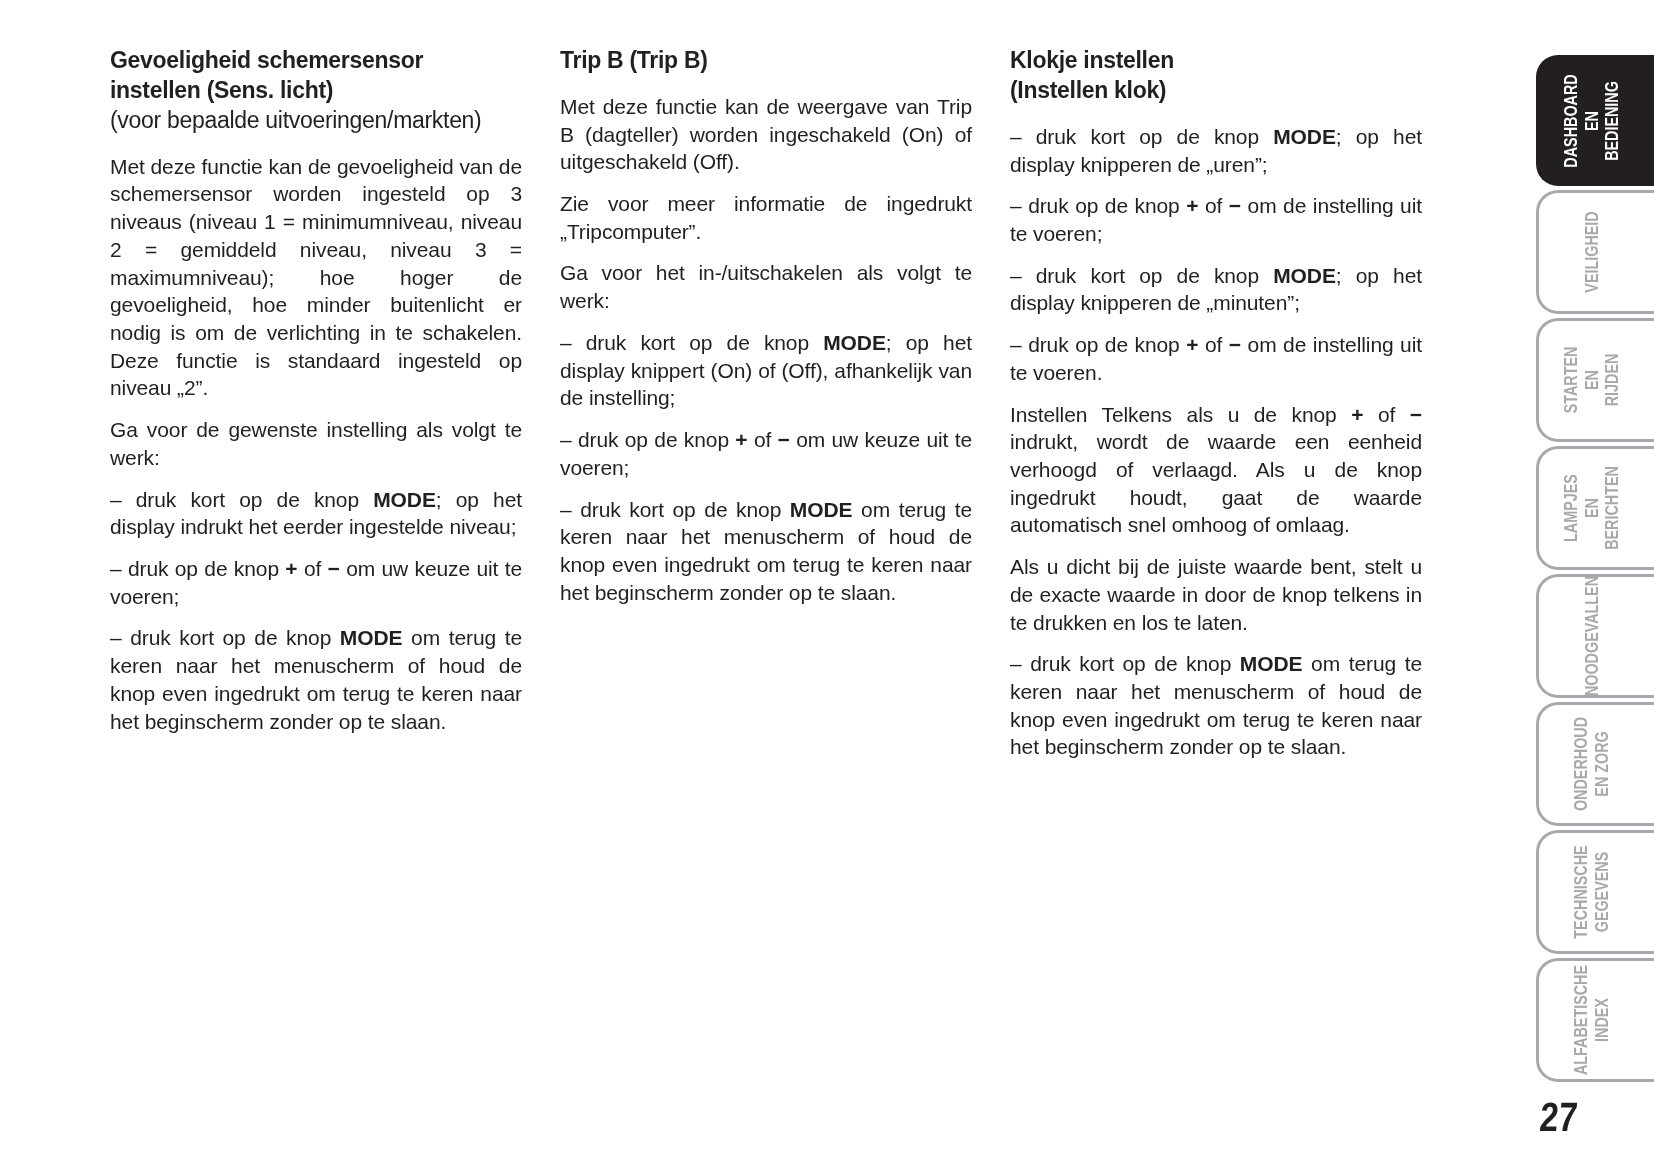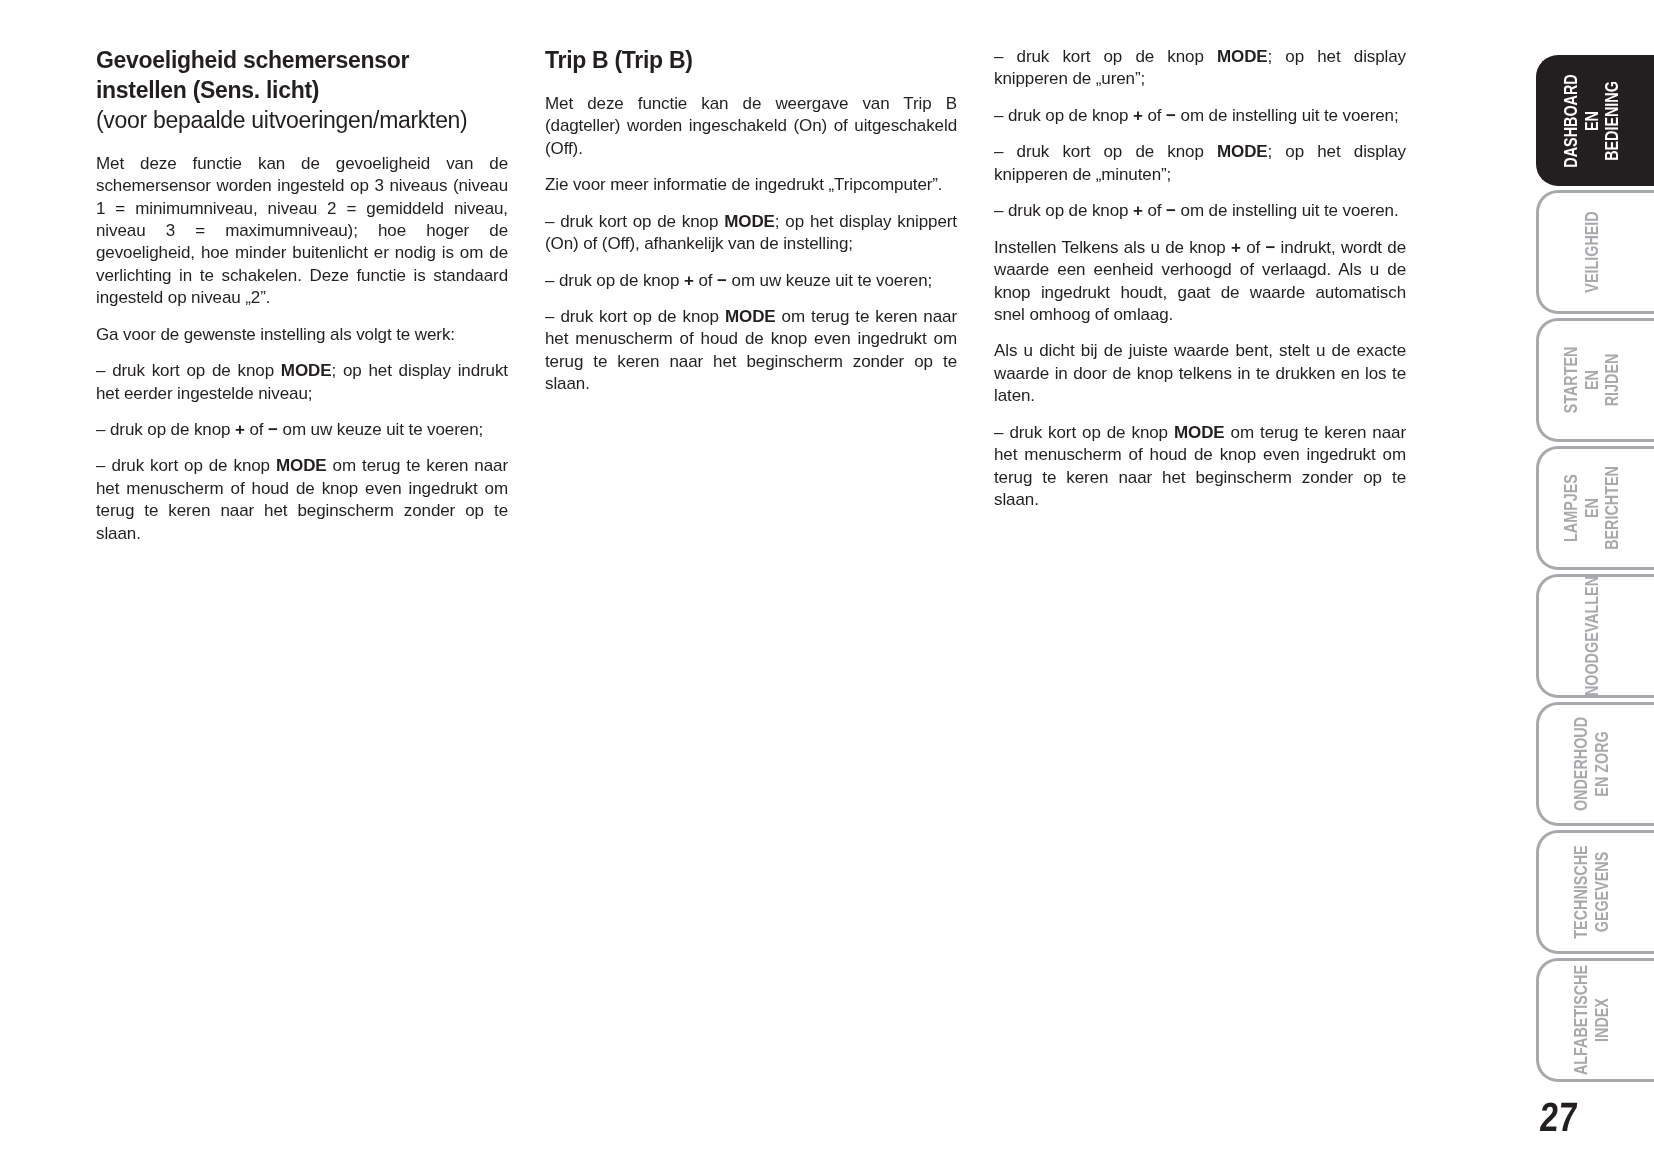--- a/index.html
+++ b/index.html
@@ -2,27 +2,27 @@
 <html lang="nl"><head>
 <meta charset="utf-8">
 <style>
   html,body{margin:0;padding:0;}
   body{
     width:1654px;height:1174px;position:relative;overflow:hidden;
     background:#ffffff;color:#231f20;
     font-family:"Liberation Sans",sans-serif;
   }
   .content{
-    position:absolute;left:96px;top:46px;width:1312px;
-    display:flex;gap:37px;
+    position:absolute;left:110px;top:46px;width:1312px;
+    display:flex;gap:37px;justify-content:space-between;
   }
   .col{width:412px;flex:0 0 412px;}
   .block{
     white-space:pre-line;
-    font-size:17px;line-height:1.32;
+    font-size:21px;line-height:1.32;
     text-align:justify;
     hyphens:auto;-webkit-hyphens:auto;
     letter-spacing:-0.1px;
   }
   .block + .block{margin-top:14px;}
   .block.heading{
     font-size:23px;line-height:1.3;text-align:left;
     letter-spacing:-0.3px;margin-bottom:17px;
   }
   .block b{font-weight:bold;}
@@ -71,25 +71,28 @@
       <div class="block para"><span>Met deze functie kan de gevoeligheid van de schemersensor worden ingesteld op 3 niveaus (niveau 1 = minimumniveau, niveau 2 = gemiddeld niveau, niveau 3 = maximumniveau); hoe hoger de gevoeligheid, hoe minder buitenlicht er nodig is om de verlichting in te schakelen. Deze functie is standaard ingesteld op niveau „2”.</span></div>
       <div class="block para"><span>Ga voor de gewenste instelling als volgt te werk:</span></div>
       <div class="block para"><span>– druk kort op de knop </span><b>MODE</b><span>; op het display indrukt het eerder ingestelde niveau;</span></div>
       <div class="block para"><span>– druk op de knop </span><b>+</b><span> of </span><b>−</b><span> om uw keuze uit te voeren;</span></div>
       <div class="block para"><span>– druk kort op de knop </span><b>MODE</b><span> om terug te keren naar het menuscherm of houd de knop even ingedrukt om terug te keren naar het beginscherm zonder op te slaan.</span></div>
     </div>
   <div class="col">
       <div class="block heading"><b>Trip B (Trip B)</b></div>
       <div class="block para"><span>Met deze functie kan de weergave van Trip B (dagteller) worden ingeschakeld (On) of uitgeschakeld (Off).</span></div>
       <div class="block para"><span>Zie voor meer informatie de ingedrukt „Tripcomputer”.</span></div>
+      <div class="block para"><span>Ga voor het in-/uitschakelen als volgt te werk:</span></div>
       <div class="block para"><span>– druk kort op de knop </span><b>MODE</b><span>; op het display knippert (On) of (Off), afhankelijk van de instelling;</span></div>
       <div class="block para"><span>– druk op de knop </span><b>+</b><span> of </span><b>−</b><span> om uw keuze uit te voeren;</span></div>
       <div class="block para"><span>– druk kort op de knop </span><b>MODE</b><span> om terug te keren naar het menuscherm of houd de knop even ingedrukt om terug te keren naar het beginscherm zonder op te slaan.</span></div>
     </div>
   <div class="col">
+      <div class="block heading"><b>Klokje instellen
+(Instellen klok)</b></div>
       <div class="block para"><span>– druk kort op de knop </span><b>MODE</b><span>; op het display knipperen de „uren”;</span></div>
       <div class="block para"><span>– druk op de knop </span><b>+</b><span> of </span><b>−</b><span> om de instelling uit te voeren;</span></div>
       <div class="block para"><span>– druk kort op de knop </span><b>MODE</b><span>; op het display knipperen de „minuten”;</span></div>
       <div class="block para"><span>– druk op de knop </span><b>+</b><span> of </span><b>−</b><span> om de instelling uit te voeren.</span></div>
       <div class="block para"><span>Instellen Telkens als u de knop </span><b>+</b><span> of </span><b>−</b><span> indrukt, wordt de waarde een eenheid verhoogd of verlaagd. Als u de knop ingedrukt houdt, gaat de waarde automatisch snel omhoog of omlaag.</span></div>
       <div class="block para"><span>Als u dicht bij de juiste waarde bent, stelt u de exacte waarde in door de knop telkens in te drukken en los te laten.</span></div>
       <div class="block para"><span>– druk kort op de knop </span><b>MODE</b><span> om terug te keren naar het menuscherm of houd de knop even ingedrukt om terug te keren naar het beginscherm zonder op te slaan.</span></div>
     </div>
 </div>
 

